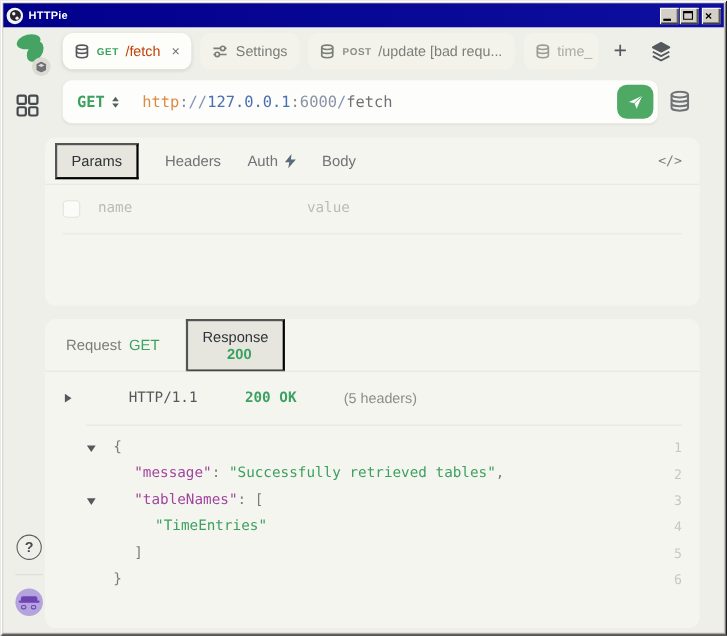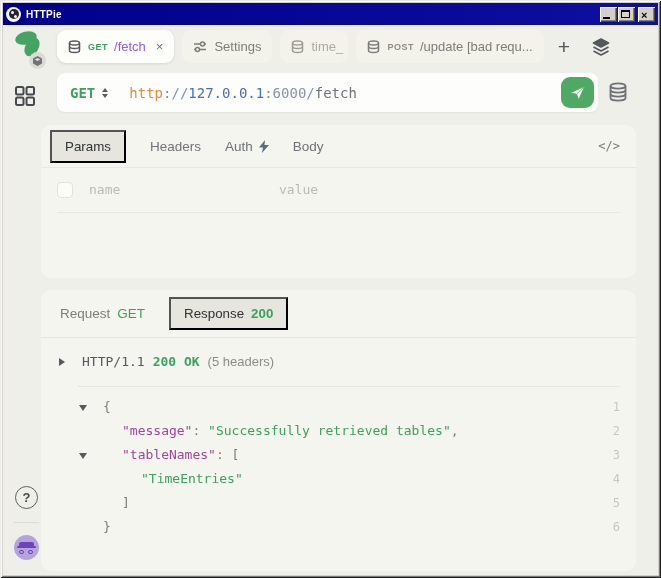--- a/index.html
+++ b/index.html
@@ -42,21 +42,21 @@
 
   
   .tabbar { position:absolute; left:48px; right:0; top:0; height:43px; display:flex; align-items:center; gap:8px; padding-left:6px; }
   .tab { height:33px; border-radius:9px; display:flex; align-items:center; padding:0 11px; background:#f3f3ec; border:none; font-size:13px; color:#7b7e78; white-space:nowrap; }
   .tab.active { background:#fdfdfa; box-shadow:0 1px 3px rgba(70,70,60,.14); color:#2a2d31; }
   .tab .ticon { margin-right:7px; display:flex; }
   .method-badge { font-size:9px; font-weight:bold; letter-spacing:.5px; margin-right:6px; }
   .method-badge.get { color:#3ca160; }
   .method-badge.post { color:#8b8e88; }
   .tab-title { font-size:13px; font-weight:500; }
-  .tab.active .tab-title { color:#8b5cf6; }
+  .tab.active .tab-title { color:#c2410c; }
   .tab-close { margin-left:10px; color:#6f7277; font-size:13px; line-height:13px; }
   .tab.t4 { max-width:68px; overflow:hidden; color:#a9aca5; }
   .newtab-btn { background:none; border:none; font-size:21px; color:#55585c; margin-left:6px; line-height:20px; }
   .layers-btn { background:none; border:none; margin-left:13px; display:flex; }
 
   
   .urlrow { position:absolute; left:54px; top:48px; width:574px; height:39px; display:flex; align-items:center; gap:7px; }
   .urlbar { width:543px; height:39px; background:#fdfdfb; border-radius:8px; display:flex; align-items:center; padding:0 4px 0 13px; box-shadow:0 1px 2px rgba(70,70,60,.07); }
   .method-select { display:flex; align-items:center; background:none; border:none; }
   .method-select .m { color:#3ca160; font-size:14px; font-weight:bold; font-family:"DejaVu Sans Mono",monospace; }
@@ -84,25 +84,25 @@
   .kv-row { position:absolute; top:42px; left:0; right:0; height:45px; display:flex; align-items:center; padding:0 16px; }
   .kv-check { width:16px; height:16px; border-radius:4px; border:1px solid #e3e3dc; background:#fbfbf8; }
   .kv-name, .kv-value { font:13px "DejaVu Sans Mono",monospace; color:#b9bcb5; }
   .kv-name { margin-left:16px; width:190px; }
   .kv-divider { position:absolute; top:87px; left:16px; right:16px; height:1px; background:#e9e9e2; }
 
   
   .resp-tabs { display:flex; align-items:center; height:47px; padding-left:19px; font-size:13.5px; }
   .resp-req-label { color:#7b7e78; } 
   .green { color:#3ca160; }
-  .resp-pill { margin-left:24px; }
+  .resp-pill { margin-left:24px;flex-direction:column; }
   .resp-pill .status { margin-left:7px; font-weight:700; }
   .resp-req { background:none; border:none; font-size:13.5px; display:flex; gap:7px; align-items:center; }
 
-  .summary { position:absolute; top:47px; left:0; right:0; height:49px; display:flex; align-items:center; padding-left:18px; }
+  .summary { position:absolute; top:47px; left:0; right:0; height:49px; display:flex; align-items:center; padding-left:18px;gap:35px; }
   .tri-right { width:0; height:0; border-top:4.5px solid transparent; border-bottom:4.5px solid transparent; border-left:6px solid #55585c; }
   .sum-proto { margin-left:17px; font:13px "DejaVu Sans Mono",monospace; color:#54575b; }
   .sum-status { margin-left:8px; font:bold 13px "DejaVu Sans Mono",monospace; color:#3ca160; }
   .sum-note { margin-left:8px; font-size:13px; color:#8b8e88; }
   .summary-divider { position:absolute; top:96px; left:37px; right:16px; height:1px; background:#e7e7e0; }
 
   .code { position:absolute; top:105px; left:0; right:0; font:13px "DejaVu Sans Mono",monospace; }
   .code-line { position:relative; height:24px; line-height:24px; }
   .code-line .content { position:absolute; left:62px; white-space:pre; }
   .tri-down { position:absolute; left:38px; top:10px; width:0; height:0; border-left:4.5px solid transparent; border-right:4.5px solid transparent; border-top:6px solid #55585c; }
@@ -185,40 +185,40 @@
         <span class="ticon">
           <svg width="14" height="13" viewBox="0 0 14 13" fill="none" stroke="#7b7e78" stroke-width="1.5">
             <path d="M1 4 h12"></path>
               <circle cx="9.5" cy="4" r="2" fill="#f3f3ec"></circle>
               <path d="M1 9.5 h12"></path>
               <circle cx="4.5" cy="9.5" r="2" fill="#f3f3ec"></circle>
           </svg>
         </span>
         <span class="tab-title">Settings</span>
       </button>
+      <button class="tab">
+        <span class="ticon">
+          <svg width="13" height="14" viewBox="0 0 13 14" fill="none" stroke="#7b7e78" stroke-width="1.5">
+            <ellipse cx="6.5" cy="3" rx="5" ry="2"></ellipse>
+              <path d="M1.5 3 v3.5 c0 1.1 2.2 2 5 2 s5-.9 5-2 V3"></path>
+              <path d="M1.5 6.5 v4 c0 1.1 2.2 2 5 2 s5-.9 5-2 v-4"></path>
+          </svg>
+        </span>
+        <span class="method-badge post">POST</span>
+        <span class="tab-title">/update [bad requ...</span>
+      </button>
       <button class="tab t4">
         <span class="ticon">
           <svg width="13" height="14" viewBox="0 0 13 14" fill="none" stroke="#9a9d96" stroke-width="1.5">
             <ellipse cx="6.5" cy="3" rx="5" ry="2"></ellipse>
               <path d="M1.5 3 v3.5 c0 1.1 2.2 2 5 2 s5-.9 5-2 V3"></path>
               <path d="M1.5 6.5 v4 c0 1.1 2.2 2 5 2 s5-.9 5-2 v-4"></path>
           </svg>
         </span>
         <span class="tab-title">time_</span>
-      </button>
-      <button class="tab">
-        <span class="ticon">
-          <svg width="13" height="14" viewBox="0 0 13 14" fill="none" stroke="#7b7e78" stroke-width="1.5">
-            <ellipse cx="6.5" cy="3" rx="5" ry="2"></ellipse>
-              <path d="M1.5 3 v3.5 c0 1.1 2.2 2 5 2 s5-.9 5-2 V3"></path>
-              <path d="M1.5 6.5 v4 c0 1.1 2.2 2 5 2 s5-.9 5-2 v-4"></path>
-          </svg>
-        </span>
-        <span class="method-badge post">POST</span>
-        <span class="tab-title">/update [bad requ...</span>
       </button>
       <button class="newtab-btn">+</button>
       <button class="layers-btn">
         <svg width="20" height="20" viewBox="0 0 20 20" fill="none" stroke="#55585c" stroke-width="1.7" stroke-linejoin="round">
           <path d="M10 2 L17.5 6 10 10 2.5 6 Z" fill="#55585c"></path>
             <path d="M2.5 10 L10 14 17.5 10"></path>
             <path d="M2.5 14 L10 18 17.5 14"></path>
         </svg>
       </button>
     </div>

